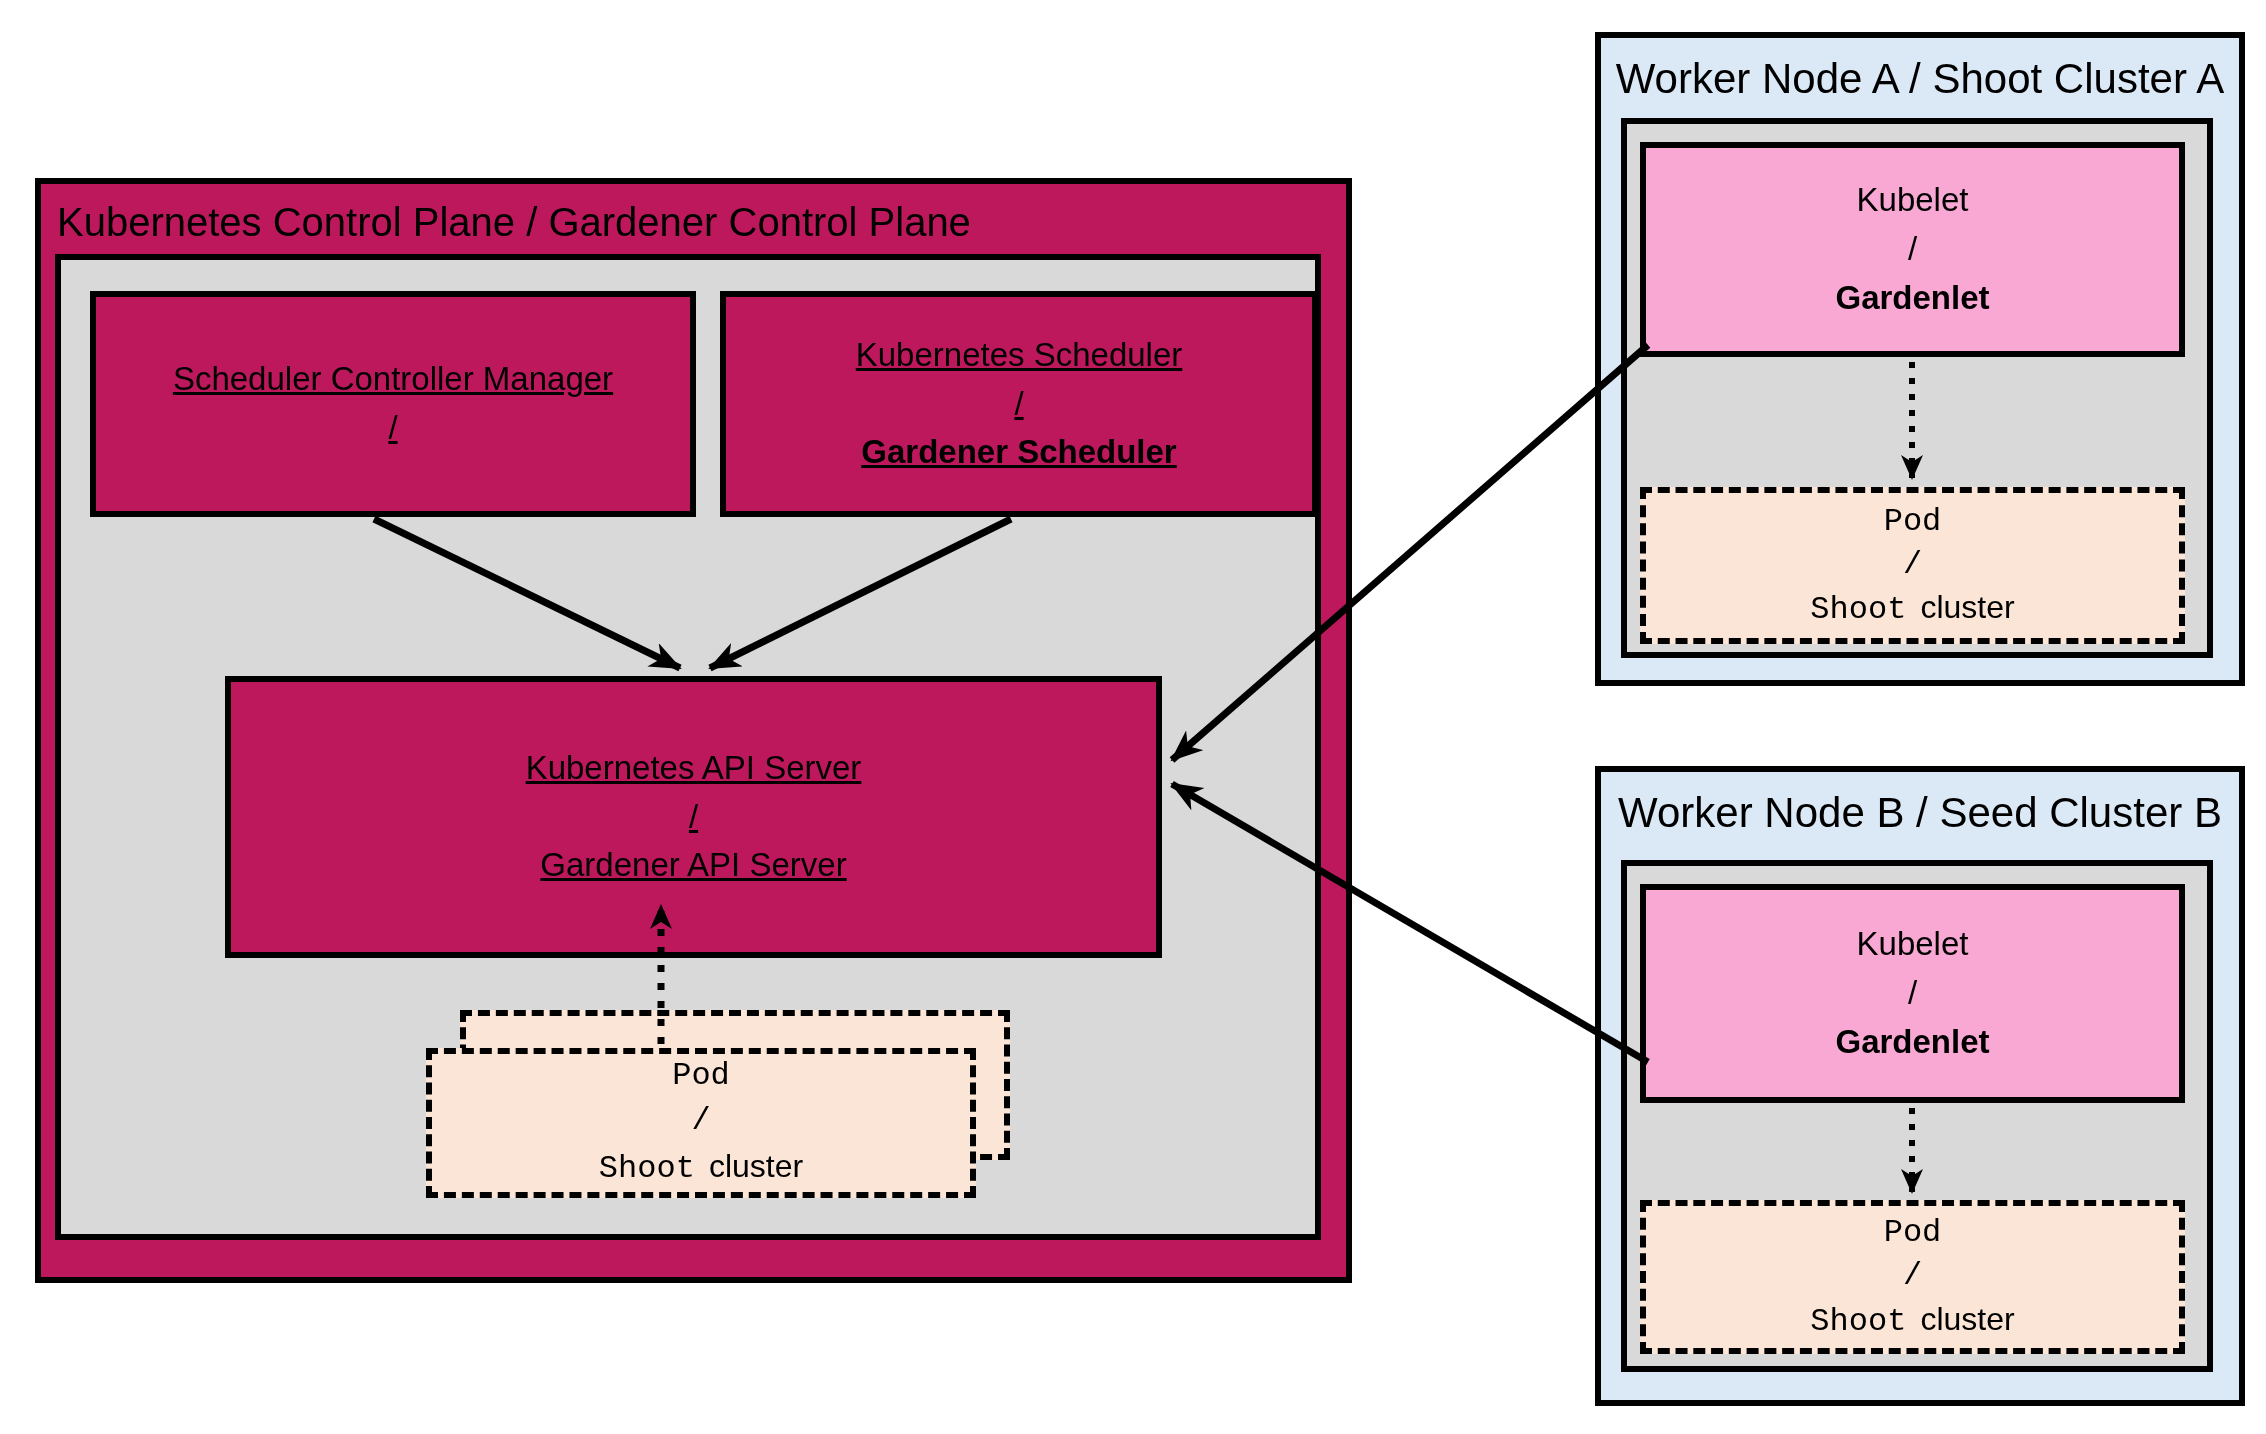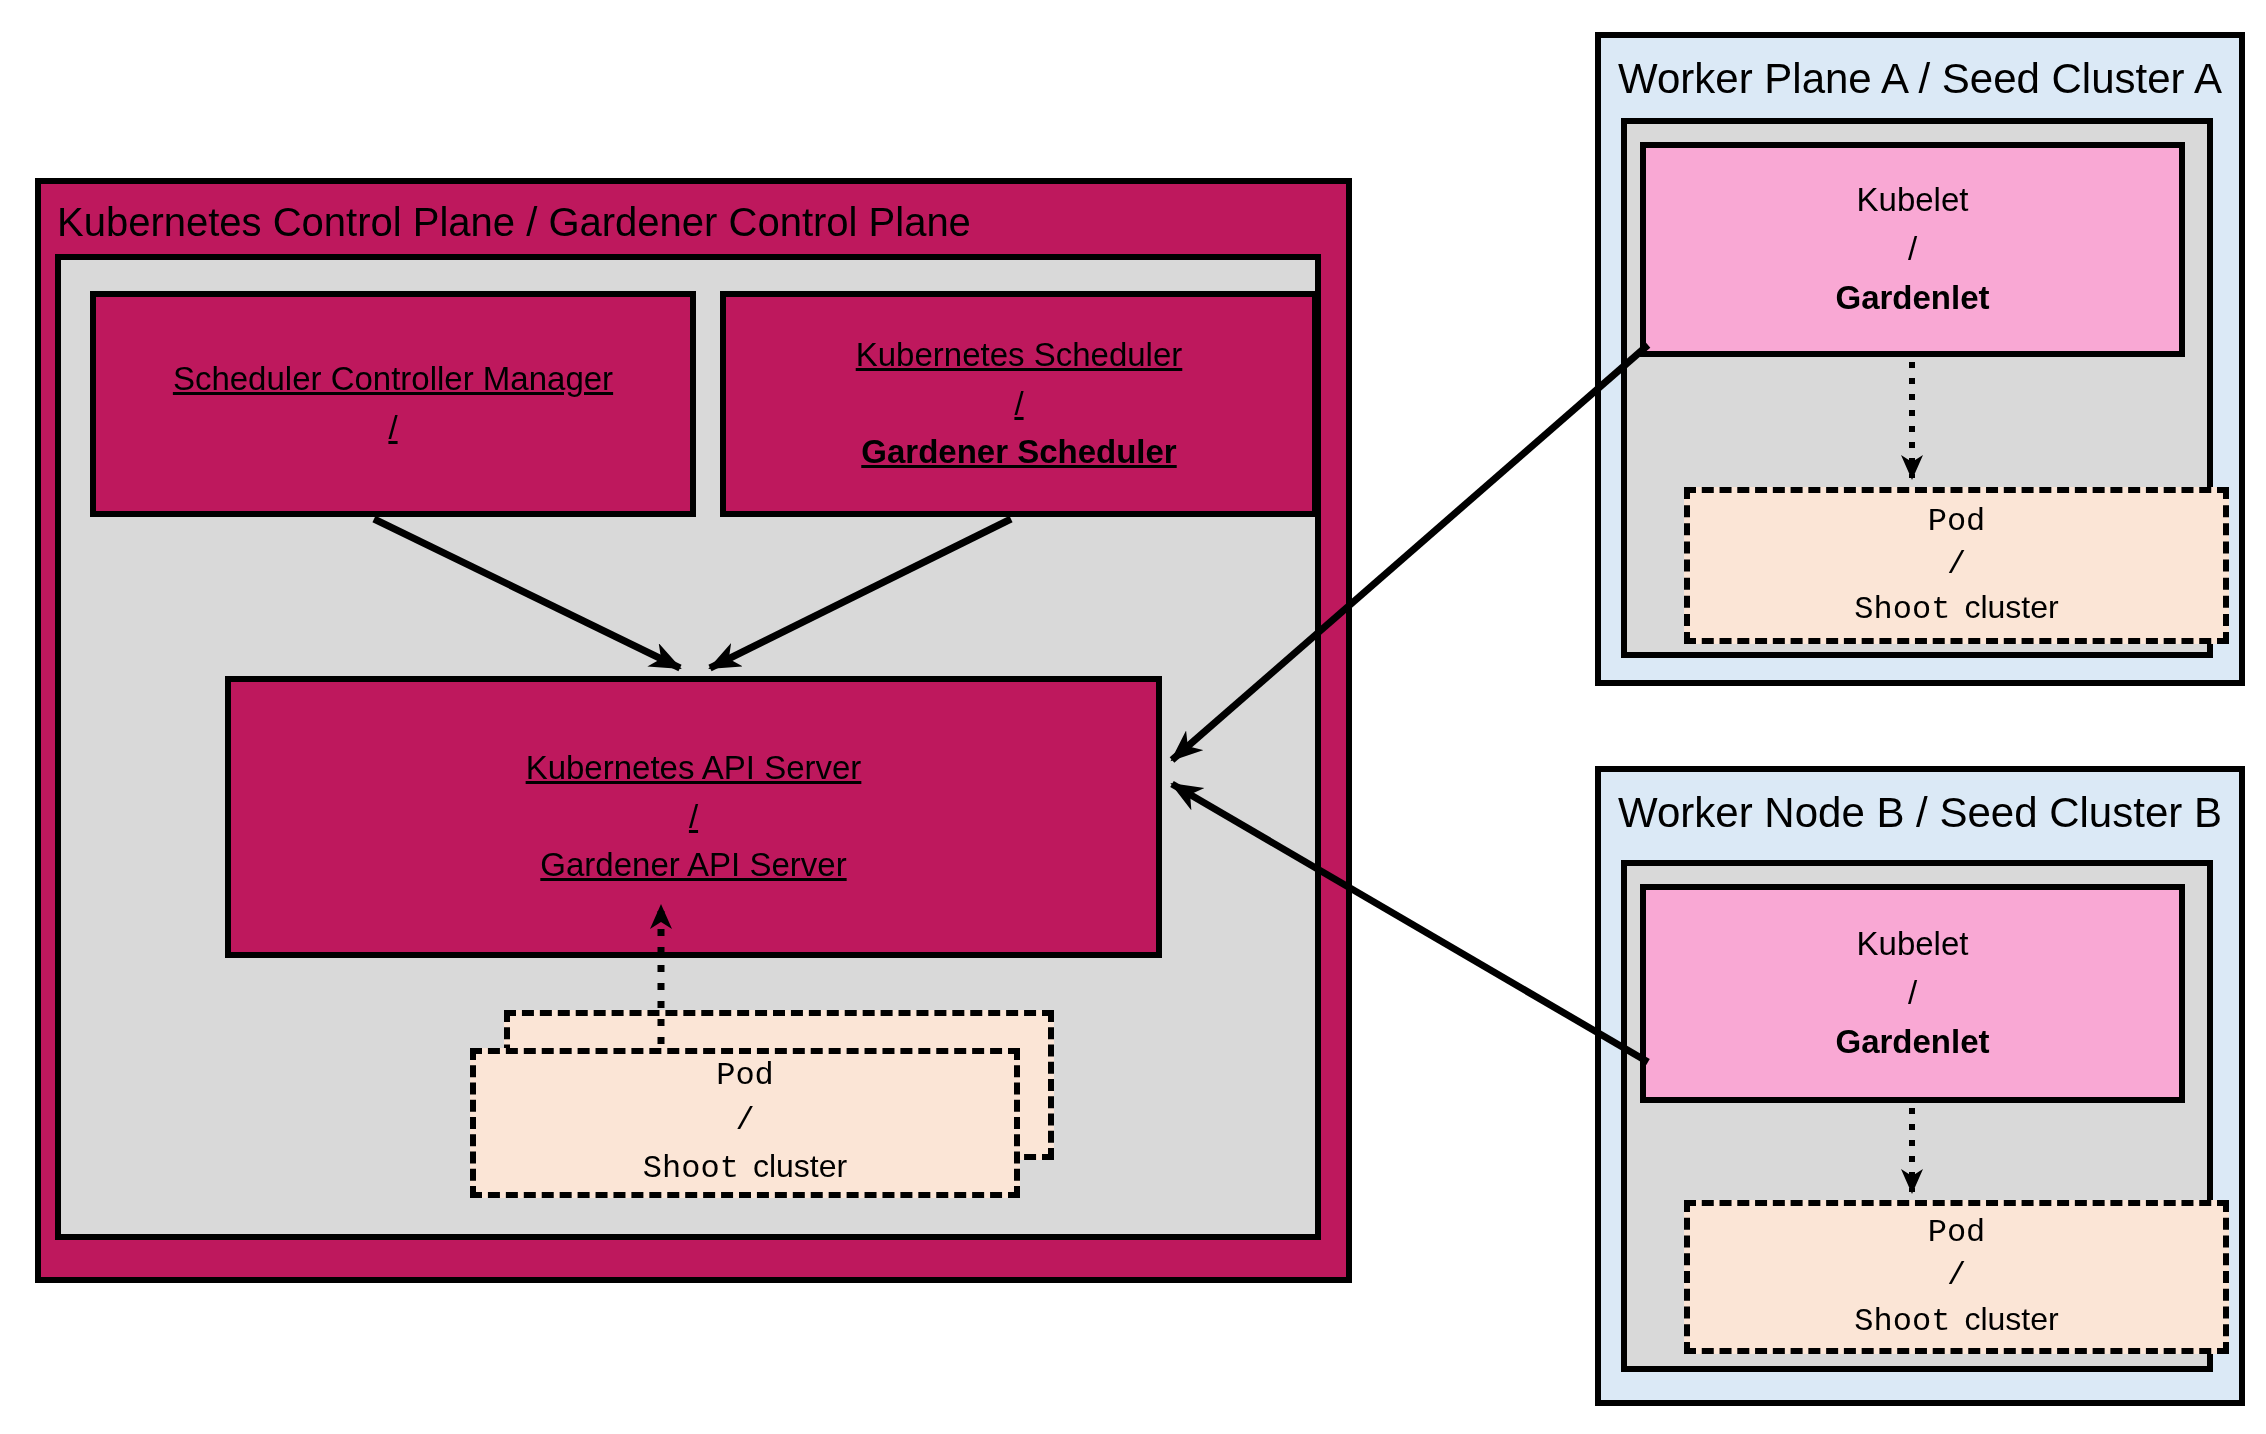--- a/index.html
+++ b/index.html
@@ -10,21 +10,21 @@
     font-family:"Liberation Sans",sans-serif;
     color:#000;
     overflow:hidden;
   }
   .box{position:absolute;box-sizing:border-box;border:6px solid #000;}
   .green  {background:#be185d;text-decoration:underline;}
   .gray   {background:#d9d9d9;}
   .blue   {background:#dbe9f6;}
   .orange {background:#f9a8d4;}
   .peach  {background:#fbe5d6;}
-  .dashed {border:6px dashed #000;margin-left:44px;}
+  .dashed {border:6px dashed #000;}
   .node{
     display:flex;flex-direction:column;
     align-items:center;justify-content:center;
     text-align:center;
     font-size:33px;line-height:1.48;
   }
   .bold{font-weight:bold;}
   .mono{font-family:"Liberation Mono","DejaVu Sans Mono",monospace;}
   .sans-gap{margin-left:14px;}
   .big-title{
@@ -69,21 +69,21 @@
         <div>Pod</div>
         <div>/</div>
         <div>
           <span class="mono">Shoot</span><span class="sans-gap" style="font-family:'Liberation Sans',sans-serif;">cluster</span>
         </div>
       </div>
     </div>
   </div>
 
   <div class="box blue" style="left:1595px;top:32px;width:650px;height:654px;">
-    <div class="big-title worker-title">Worker Plane A / Seed Cluster A</div>
+    <div class="big-title worker-title">Worker Node A / Shoot Cluster A</div>
 
     <div class="box gray" style="left:20px;top:80px;width:592px;height:540px;">
 
       <div class="box orange node" style="left:13px;top:18px;width:545px;height:215px;">
         <div>Kubelet</div>
         <div>/</div>
         <div class="bold">Gardenlet</div>
       </div>
 
       <div class="box peach dashed node mono" style="left:13px;top:363px;width:545px;height:157px;font-size:32px;line-height:1.35;">

